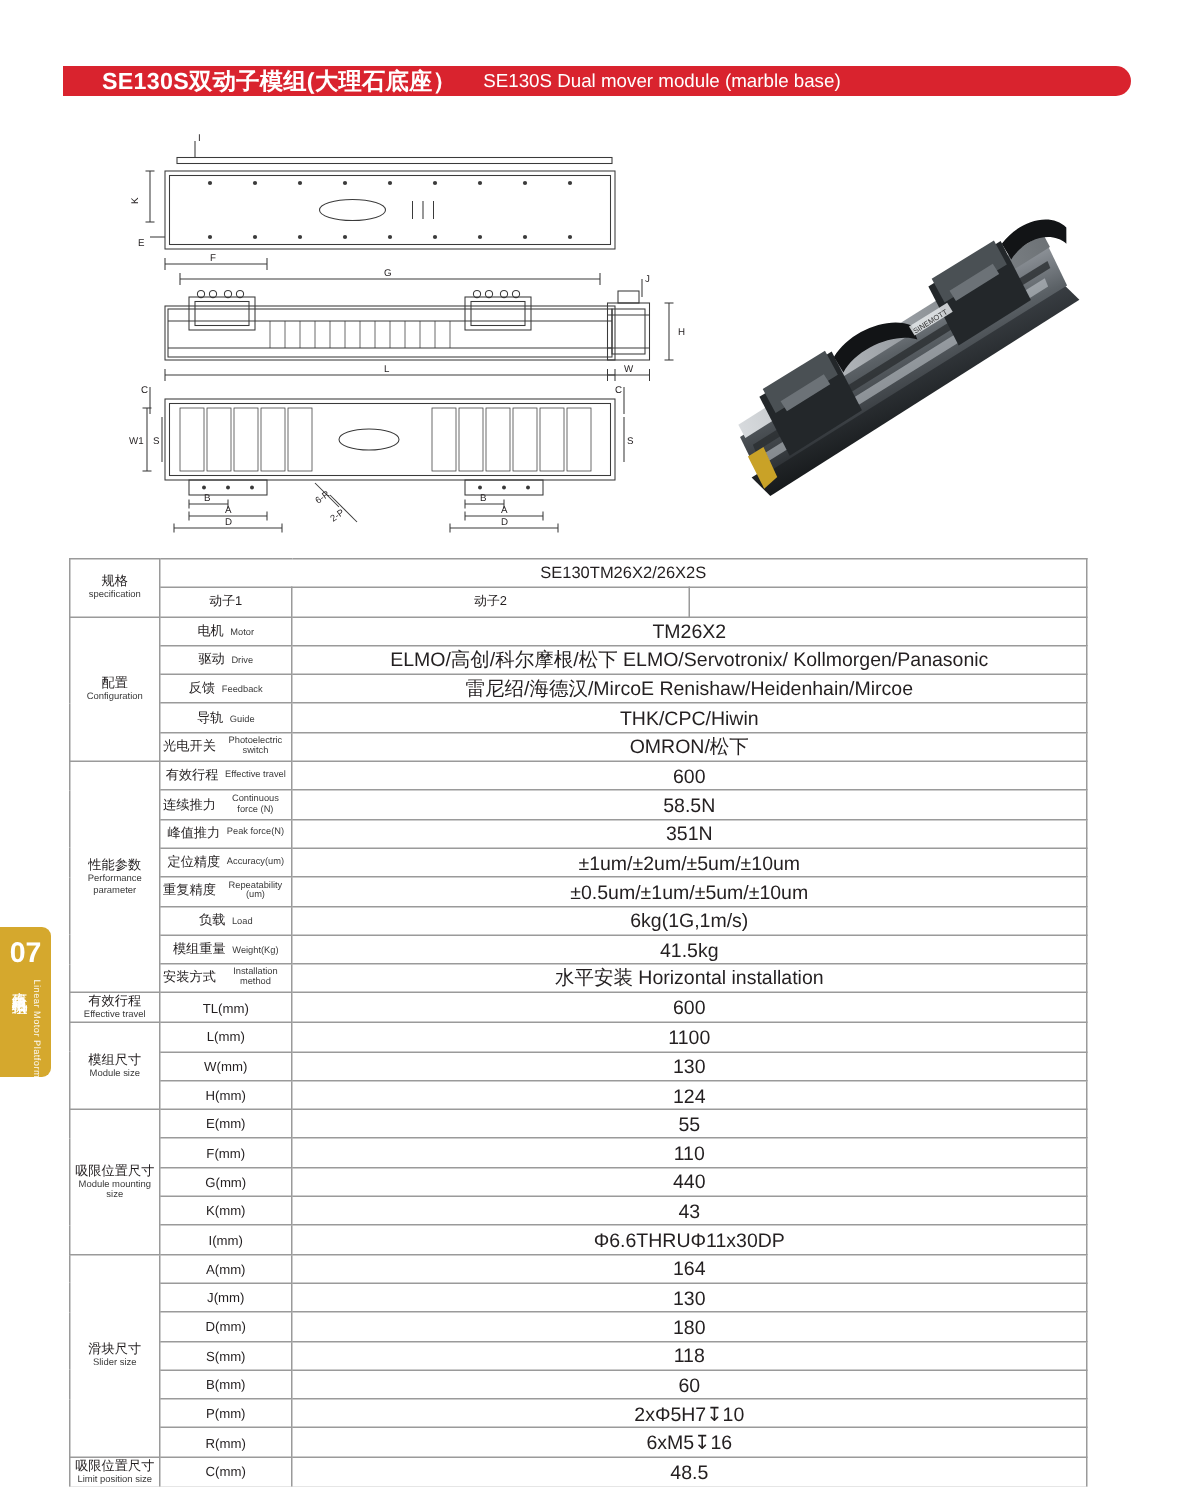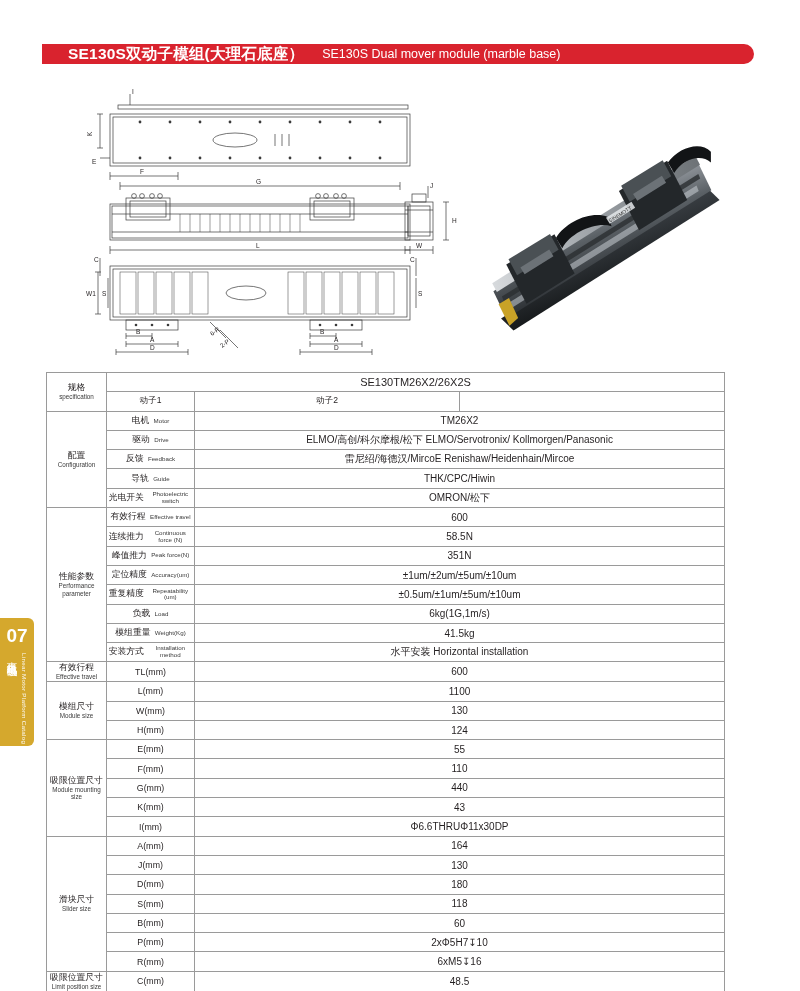--- a/index.html
+++ b/index.html
@@ -43,21 +43,21 @@
     white-space: nowrap;
     font-weight: normal;
   }
 
   
   .side-tab {
     position: absolute;
     left: 0;
     top: 618px;
     width: 34px;
-    height: 128px;
+    height: 100px;
     background: #d5a82d;
     border-radius: 0 6px 6px 0;
     color: #ffffff;
     display: flex;
     flex-direction: column;
     align-items: center;
     padding-top: 8px;
     box-sizing: border-box;
   }
   .side-tab .num {
@@ -137,21 +137,21 @@
     width: 88px;
     text-align: left;
     padding-left: 5px;
     box-sizing: border-box;
   }
   .lbl .cn { font-size: 8.8px; }
   .lbl .en { font-size: 6.2px; color: #3a3a3a; margin-left: 2px; }
   .lbl.two .cn { display:inline-block; vertical-align: middle;}
   .lbl.two .en { display:inline-block; vertical-align: middle; line-height:1.1; max-width:44px;}
 
-  .val { font-size: 10px; }
+  .val { font-size: 13px; }
   .hdr-val { font-size: 11px; }
 
   .mono-lbl {
     width: 88px;
     font-size: 8.8px;
     text-align: center;
   }
 </style>
 </head>
 <body>

